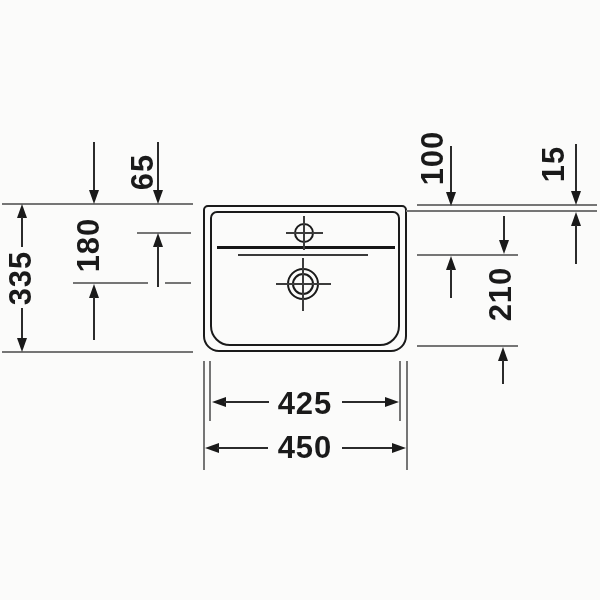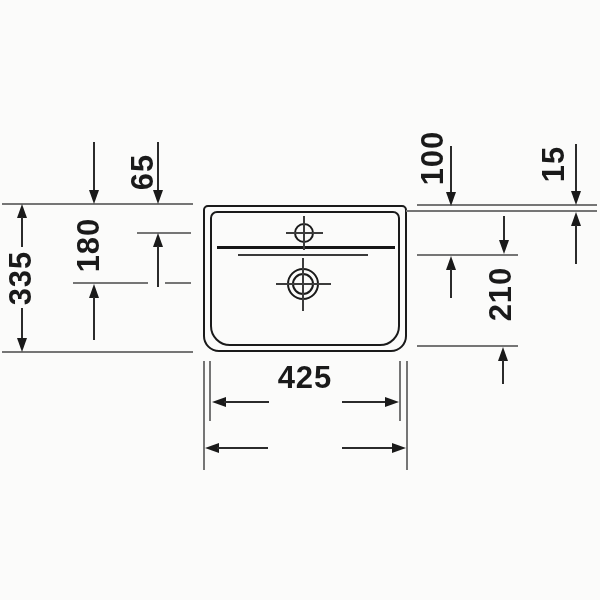--- a/index.html
+++ b/index.html
@@ -92,22 +92,23 @@
   <div class="vb" style="left:502px;top:360px;height:24px;"></div>
 
   <div class="vb" style="left:575px;top:144px;height:48px;"></div>
   <div class="arr down" style="left:571px;top:191px;"></div>
   <div class="lbl vert" style="left:553px;top:164px;">15</div>
   <div class="arr up" style="left:571px;top:212px;"></div>
   <div class="vb" style="left:575px;top:225px;height:39px;"></div>
 
   <div class="arr left" style="left:212px;top:397px;"></div>
   <div class="hb" style="left:224px;top:401px;width:45px;"></div>
-  <div class="lbl" style="left:305px;top:377px;">425</div>
+  <div class="lbl" style="left:305px;top:403px;">425</div>
   <div class="hb" style="left:342px;top:401px;width:45px;"></div>
   <div class="arr right" style="left:385px;top:397px;"></div>
 
   <div class="arr left" style="left:205px;top:443px;"></div>
   <div class="hb" style="left:217px;top:447px;width:51px;"></div>
+  <div class="lbl" style="left:305px;top:447px;">450</div>
   <div class="hb" style="left:342px;top:447px;width:51px;"></div>
   <div class="arr right" style="left:392px;top:443px;"></div>
 
 </div>
 
 </body></html>

